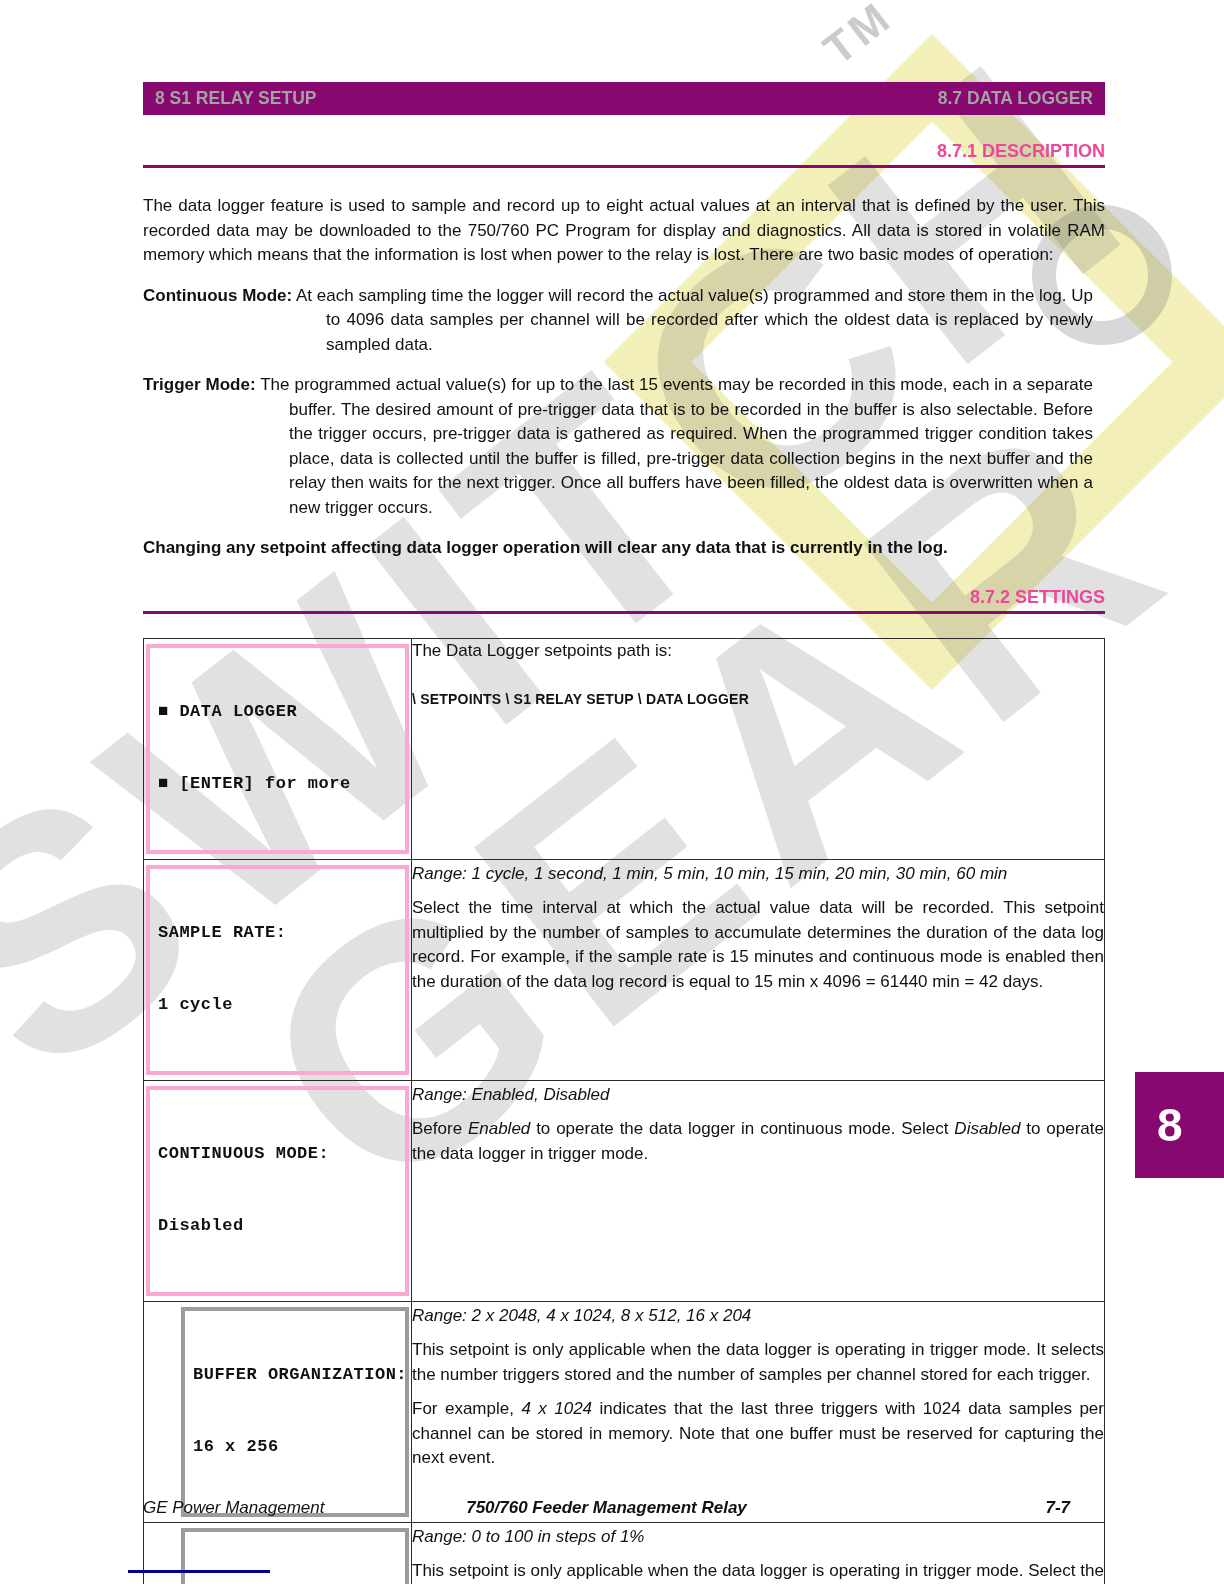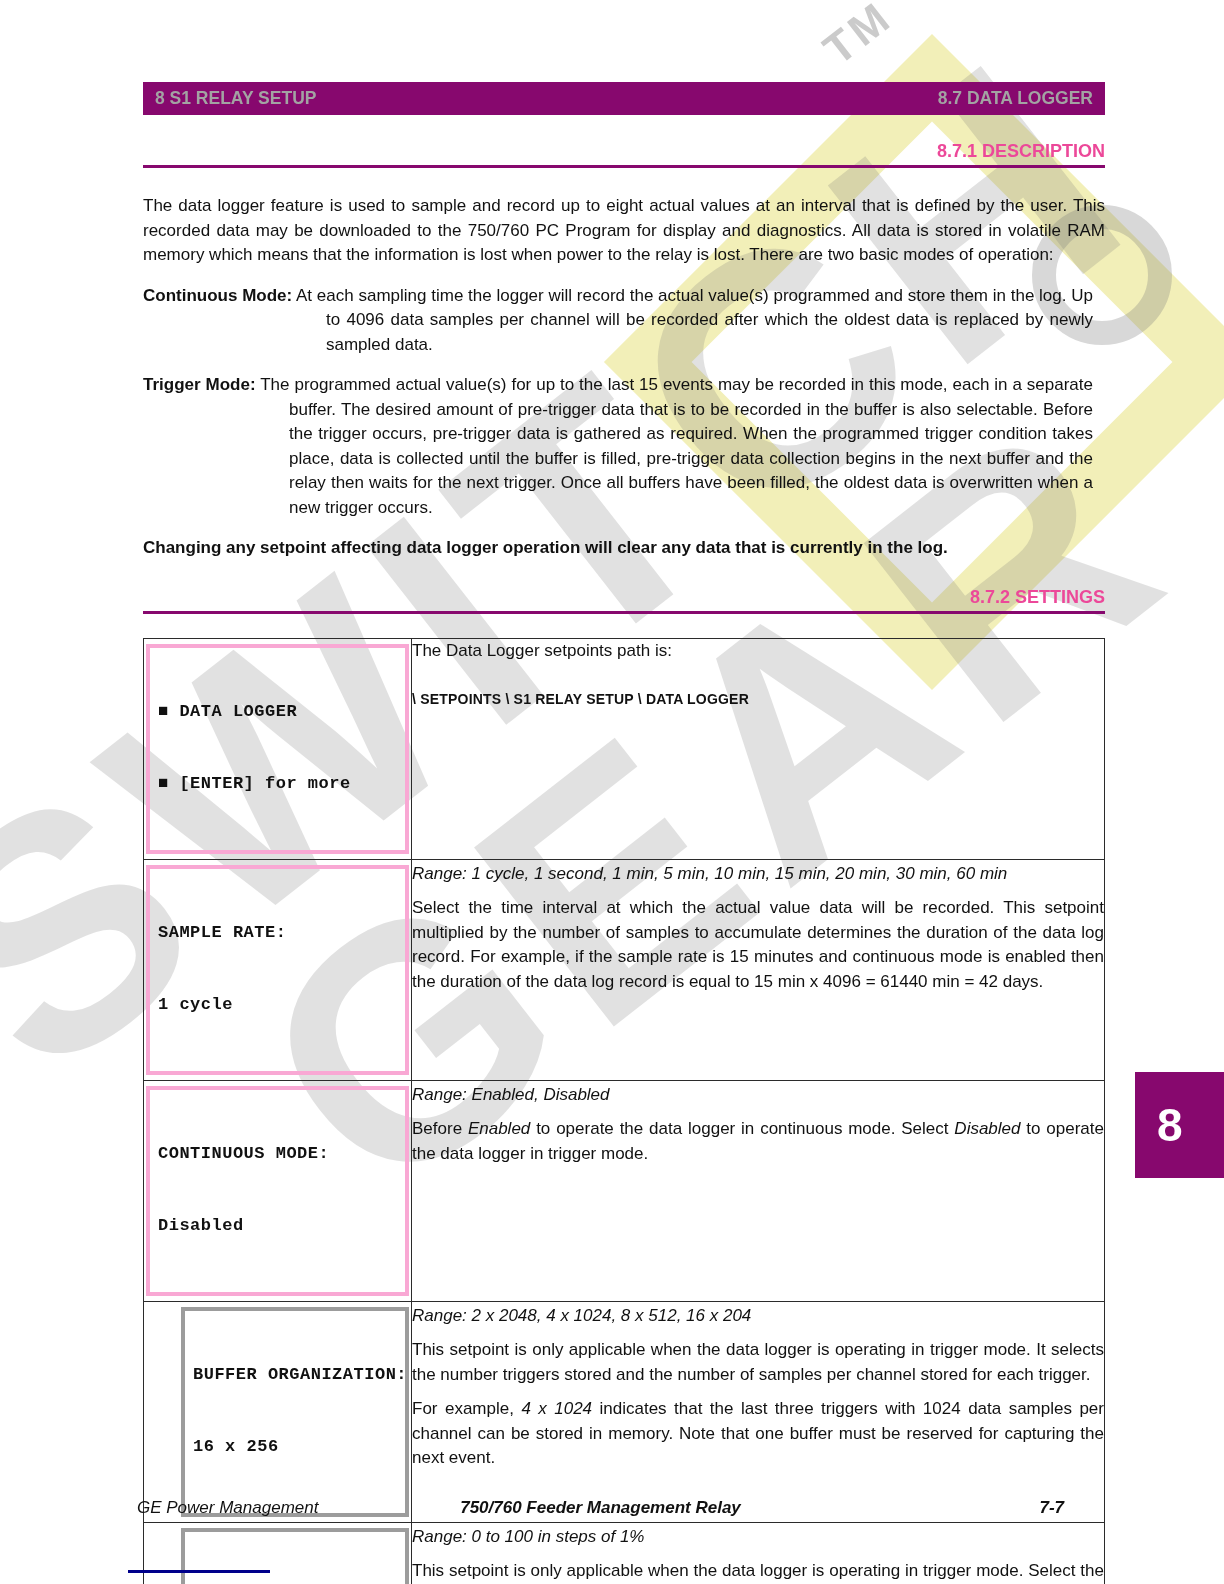--- a/index.html
+++ b/index.html
@@ -41,21 +41,21 @@
   .lcd.gray{border-color:#9c9c9c;margin-left:37px;}
   .range{font-style:italic;font-size:17px;margin:2px 0 10px 0;}
   .desc-p{margin:0 0 10px 0;text-align:justify;}
   .desc-p:last-child{margin-bottom:0;}
   .path-line{margin-top:24px;font-weight:bold;font-size:14px;letter-spacing:.2px;}
   
   .chapter-tab{position:absolute;left:1135px;top:1072px;width:89px;height:106px;
                background:#87086e;color:#fff;z-index:2;display:flex;align-items:center;
                font-size:46px;font-weight:bold;padding-left:22px;box-sizing:border-box;}
   
-  .footer{position:absolute;left:137px;top:1498px;width:927px;z-index:1;display:flex;
+  .footer{position:absolute;left:143px;top:1498px;width:927px;z-index:1;display:flex;
           font-size:17px;}
   .footer .f-left{flex:1;text-align:left;font-style:italic;}
   .footer .f-center{flex:0 0 auto;font-style:italic;font-weight:bold;}
   .footer .f-right{flex:1;text-align:right;font-style:italic;font-weight:bold;}
   .blue-line{position:absolute;left:128px;top:1570px;width:142px;height:3px;
              background:#00008b;z-index:1;}
 </style>
 </head>
 <body>
 

